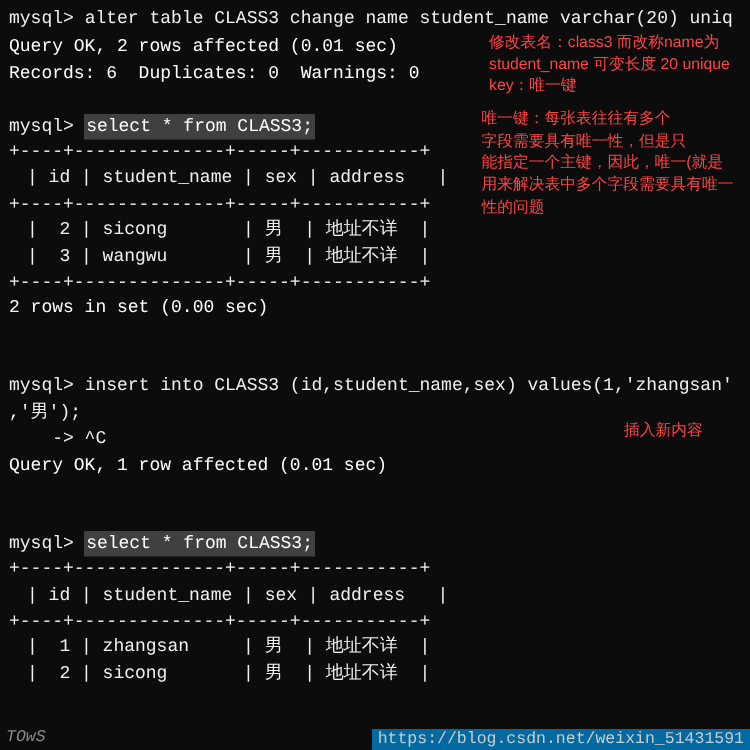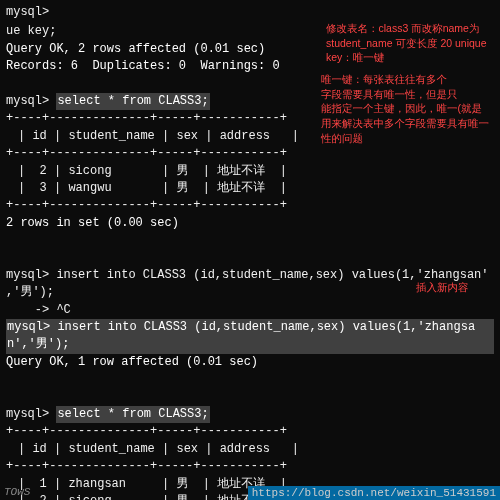--- a/index.html
+++ b/index.html
@@ -65,24 +65,21 @@
     .block {
       margin-bottom: 2px;
     }
   </style>
 </head>
 <body>
 
 <div class="terminal">
 
   <div class="line block">
-    <span class="prompt">mysql&gt;&nbsp;</span>
-  </div>
-  <div class="line">
-    <span class="cmd-text">ue key;</span>
+    <span class="prompt">mysql&gt;&nbsp;</span><span class="cmd-text">alter table CLASS3 change name student_name varchar(20) uniq</span>
   </div>
   <div class="line">
     <span class="ok-text">Query OK, 2 rows affected (0.01 sec)</span>
   </div>
   <div class="line">
     <span class="ok-text">Records: 6  Duplicates: 0  Warnings: 0</span>
   </div>
   <div class="line">&nbsp;</div>
 
   <div class="line">
@@ -102,23 +99,20 @@
     <span class="prompt">mysql&gt;&nbsp;</span><span class="cmd-text">insert into CLASS3 (id,student_name,sex) values(1,'zhangsan'</span>
   </div>
   <div class="line">
     <span class="cmd-text">,'男');</span>
   </div>
   <div class="line">
     <span class="cmd-text">&nbsp;&nbsp;&nbsp;&nbsp;-&gt;&nbsp;^C</span>
   </div>
 
   <div class="line">
-    <span class="highlight-cmd">mysql&gt; insert into CLASS3 (id,student_name,sex) values(1,'zhangsan','男');</span>
-  </div>
-  <div class="line">
     <span class="ok-text">Query OK, 1 row affected (0.01 sec)</span>
   </div>
   <div class="line">&nbsp;</div>
   <div class="line">&nbsp;</div>
 
   <div class="line">
     <span class="prompt">mysql&gt;&nbsp;</span><span class="highlight-cmd">select * from CLASS3;</span>
   </div>
   <div class="line"><span class="separator">+----+--------------+-----+-----------+</span></div>
   <div class="line"><span class="table-line">| id | student_name | sex | address   |</span></div>

